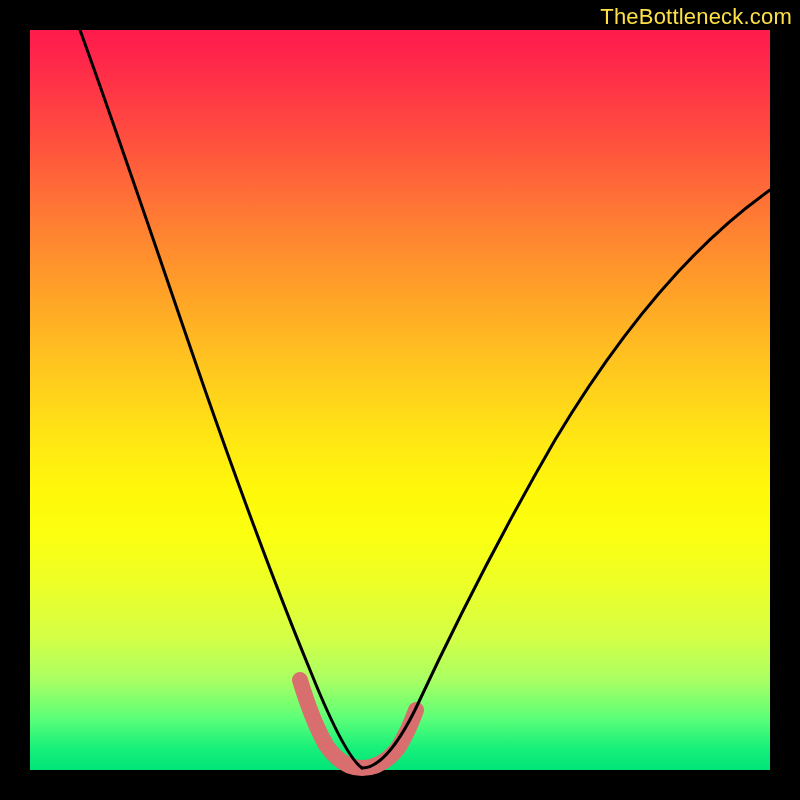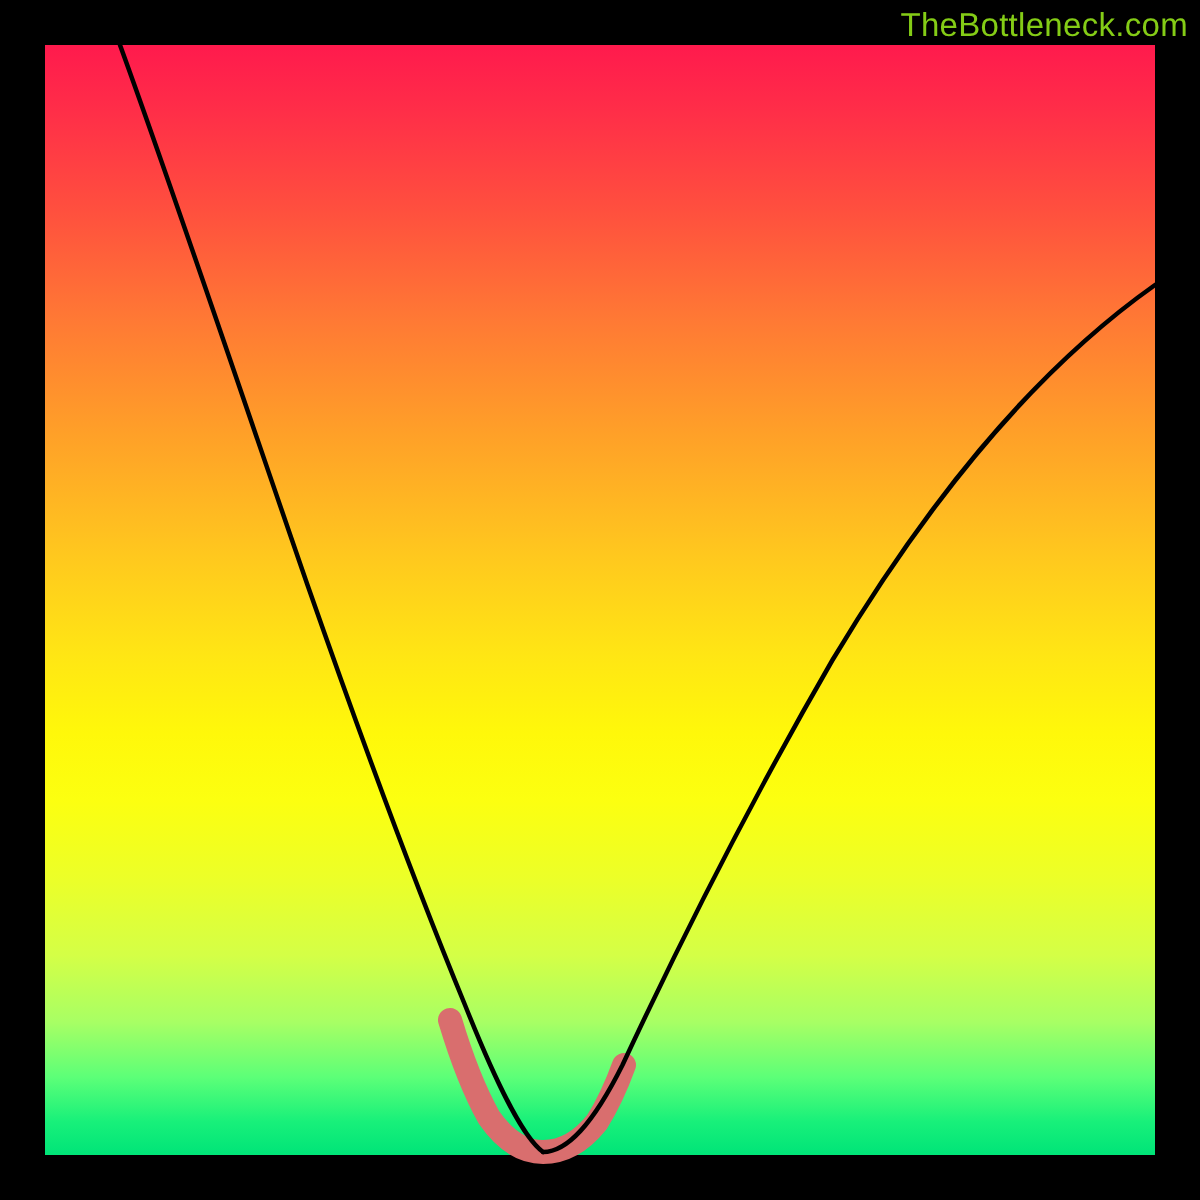--- a/index.html
+++ b/index.html
@@ -39,21 +39,21 @@
       #d4ff46 82%,
       #a8ff64 88%,
       #5cff78 93%,
       #18f07a 97%,
       #00e478 100%);
   }
   .watermark {
     position: absolute;
     top: 4px;
     right: 8px;
-    color: #84cc16;
+    color: #fde047;
     font-size: 22px;
     font-weight: 500;
     letter-spacing: 0.2px;
     user-select: none;
   }
   svg.curves {
     position: absolute;
     top: 30px;
     left: 30px;
     width: 740px;

